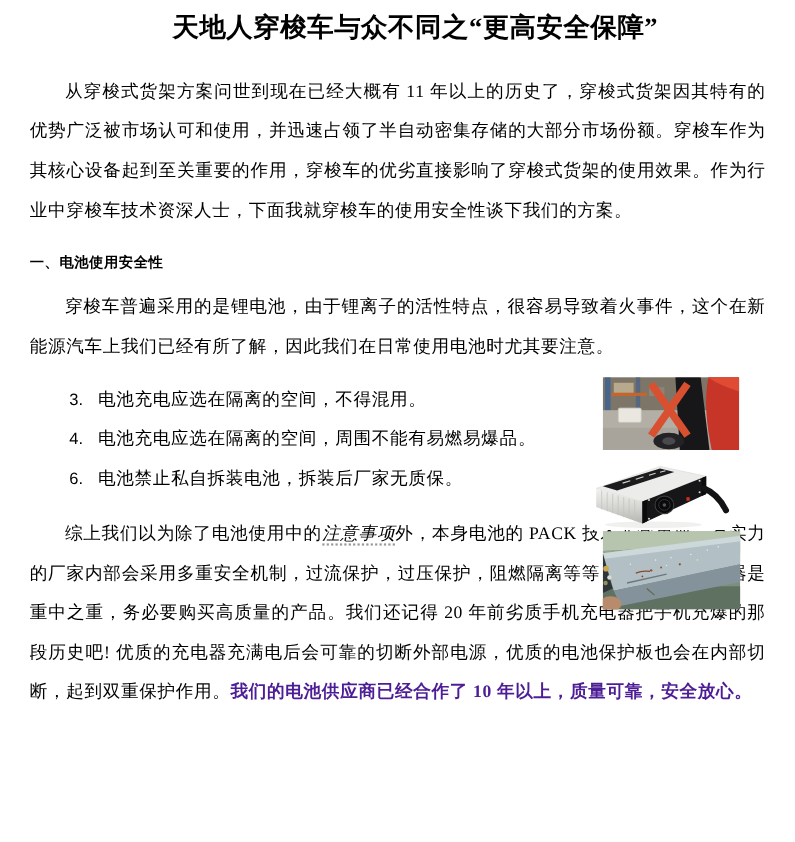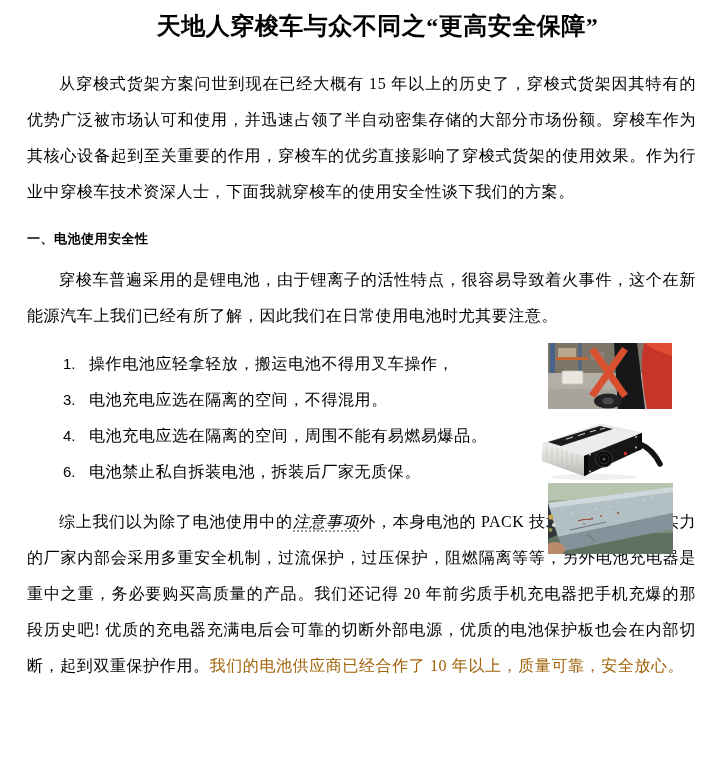--- a/index.html
+++ b/index.html
@@ -37,43 +37,42 @@
     font-size:16px;line-height:36px;
   }
   .safety-list li{height:36px;white-space:nowrap;}
   .safety-list .num{
     display:inline-block;width:26px;
     font-family:"Liberation Sans","DejaVu Sans",sans-serif;
     font-size:15px;
   }
   .safety-list .txt{letter-spacing:0.6px;}
   .p3{margin-top:14px;}
-  .red-text{color:#a16207;}
+  .red-text{color:#4c1d95;font-weight:bold;}
   .dotted-underline{border-bottom:2px dotted #999;font-style:italic;}
   .photo{position:absolute;margin:0;padding:0;}
   .photo svg{display:block;width:100%;height:100%;}
   .photo-forklift{left:548px;top:343px;width:124px;height:66px;}
   .photo-charger{left:536px;top:416px;width:130px;height:66px;}
   .photo-shell{left:548px;top:483px;width:125px;height:71px;}
 </style>
 </head>
 <body>
 
 <div class="page">
 
   <h1 class="doc-title">天地人穿梭车与众不同之“更高安全保障”</h1>
 
-  <p class="para indent p1">从穿梭式货架方案问世到现在已经大概有 15 年以上的历史了，穿梭式货架因其特有的优势广泛被市场认可和使用，并迅速占领了半自动密集存储的大部分市场份额。穿梭车作为其核心设备起到至关重要的作用，穿梭车的优劣直接影响了穿梭式货架的使用效果。作为行业中穿梭车技术资深人士，下面我就穿梭车的使用安全性谈下我们的方案。</p>
+  <p class="para indent p1">从穿梭式货架方案问世到现在已经大概有 11 年以上的历史了，穿梭式货架因其特有的优势广泛被市场认可和使用，并迅速占领了半自动密集存储的大部分市场份额。穿梭车作为其核心设备起到至关重要的作用，穿梭车的优劣直接影响了穿梭式货架的使用效果。作为行业中穿梭车技术资深人士，下面我就穿梭车的使用安全性谈下我们的方案。</p>
 
   <h2 class="section-heading">一、电池使用安全性</h2>
 
   <p class="para indent p2">穿梭车普遍采用的是锂电池，由于锂离子的活性特点，很容易导致着火事件，这个在新能源汽车上我们已经有所了解，因此我们在日常使用电池时尤其要注意。</p>
 
   <ol class="safety-list">
-    <li><span class="num">1.</span><span class="txt">操作电池应轻拿轻放，搬运电池不得用叉车操作，</span></li>
     <li><span class="num">3.</span><span class="txt">电池充电应选在隔离的空间，不得混用。</span></li>
     <li><span class="num">4.</span><span class="txt">电池充电应选在隔离的空间，周围不能有易燃易爆品。</span></li>
     <li><span class="num">6.</span><span class="txt">电池禁止私自拆装电池，拆装后厂家无质保。</span></li>
   </ol>
 
   <p class="para indent p3"><span>综上我们以为除了电池使用中的</span><span class="dotted-underline">注意事项</span><span>外，本身电池的 PACK 技术非常重要，有实力的厂家内部会采用多重安全机制，过流保护，过压保护，阻燃隔离等等，另外电池充电器是重中之重，务必要购买高质量的产品。我们还记得 20 年前劣质手机充电器把手机充爆的那段历史吧! 优质的充电器充满电后会可靠的切断外部电源，优质的电池保护板也会在内部切断，起到双重保护作用。</span><span class="red-text">我们的电池供应商已经合作了 10 年以上，质量可靠，安全放心。</span></p>
 
   <figure class="photo photo-forklift">
     <svg viewBox="0 0 124 66" preserveAspectRatio="none">
       <rect width="124" height="66" fill="#a09a90"></rect>

